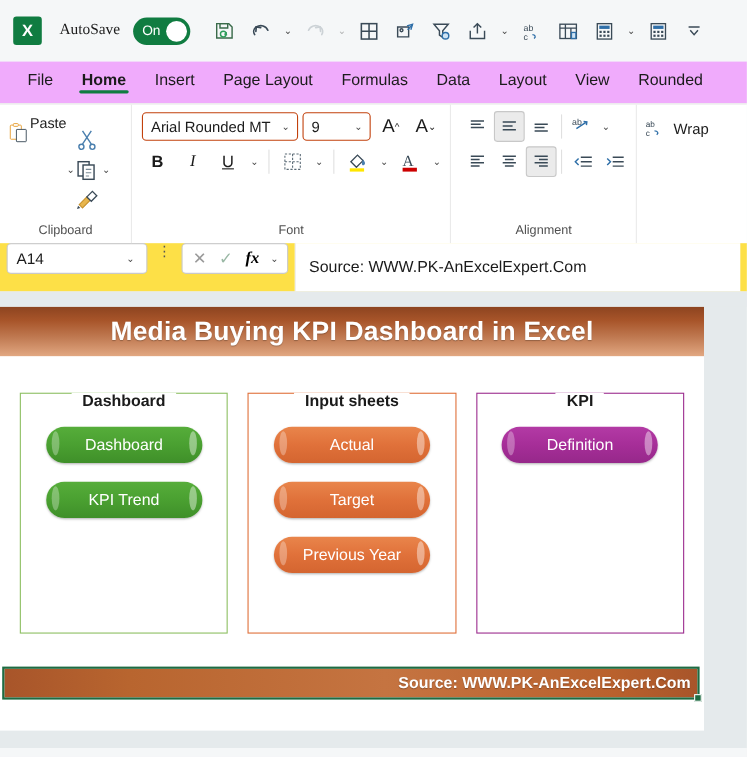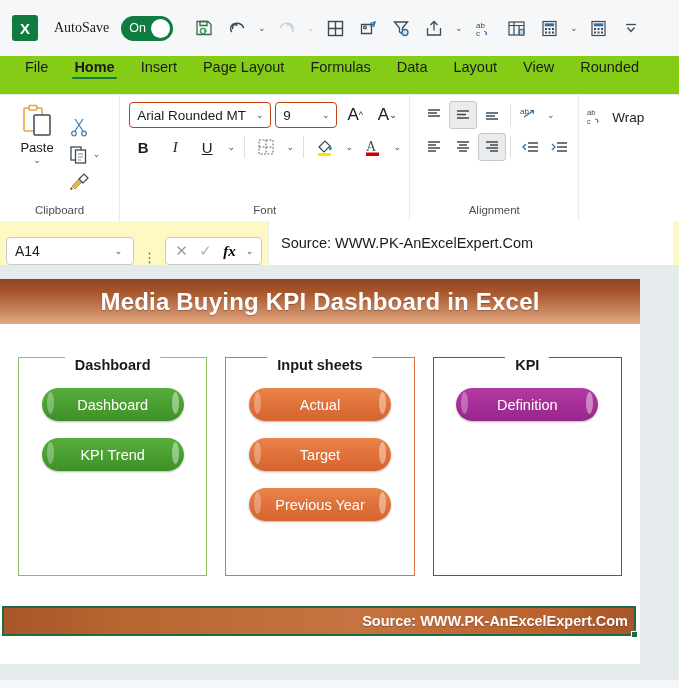--- a/index.html
+++ b/index.html
@@ -48,22 +48,22 @@
     width: 30px; height: 30px;
     display: flex; align-items: center; justify-content: center;
     color: #3a4a57;
   }
   .qicon.dim { opacity: .38; }
   .caret { font-size: 9px; color: #4a4a4a; width: 13px; text-align:center; display:flex;align-items:center;justify-content:center;}
 
   
   .tabs {
     height: 38px;
-    background: #84cc16;
-    display: flex; align-items: flex-start;
+    background: #f0abfc;
+    display: flex; align-items: center;
     padding-left: 14px; gap: 4px;
     position: relative;
   }
   .tab {
     font-size: 14.5px;
     color: #1b1b1b;
     padding: 3px 11px 8px 11px;
     position: relative;
     white-space: nowrap;
   }
@@ -94,21 +94,21 @@
     text-align: center;
     font-size: 11.5px;
     color: #505050;
     padding-bottom: 5px;
     position: relative;
   }
 
   
   .clip-paste {
     width: 62px;
-    display: flex; flex-direction: column; align-items: center;
+    display: flex; 
     padding-top: 4px;
   }
   .paste-label { font-size: 13px; color:#1b1b1b; margin-top:1px;}
   .clip-side { display:flex; flex-direction:column; justify-content:center; gap:1px; padding-top:4px;}
   .clip-row { display:flex; align-items:center; height:26px; }
 
   
   .fontgrp { width: 290px; }
   .font-row { display: flex; align-items: center; gap: 4px; height: 32px; padding-left: 3px;}
   .combo {
@@ -135,22 +135,22 @@
   .wrap-item { display:flex; align-items:center; gap:5px; height:32px; font-size:13.5px; color:#1b1b1b;}
   .merge-box {
     display:flex; align-items:center; gap:5px;
     border:1px solid #c8c8c8; background:#ebebeb; border-radius:4px;
     padding:2px 4px; height:26px; font-size:13.5px;
   }
 
   
   .formula-bar {
     height: 44px;
-    background: #fef9c3;
-    display: flex; align-items: flex-end;
+    background: #fde047;
+    display: flex; align-items: flex-start;
     padding: 0 6px;
     gap: 6px;
   }
   .namebox {
     width: 128px; height: 28px;
     background: #fff; border: 1px solid #c9c9c9; border-radius: 4px;
     display: flex; align-items: center; justify-content: space-between;
     padding: 0 8px; font-size: 14px; color: #1b1b1b;
   }
   .kebab { color:#555; font-size:13px; letter-spacing:0; padding:0 3px;}

